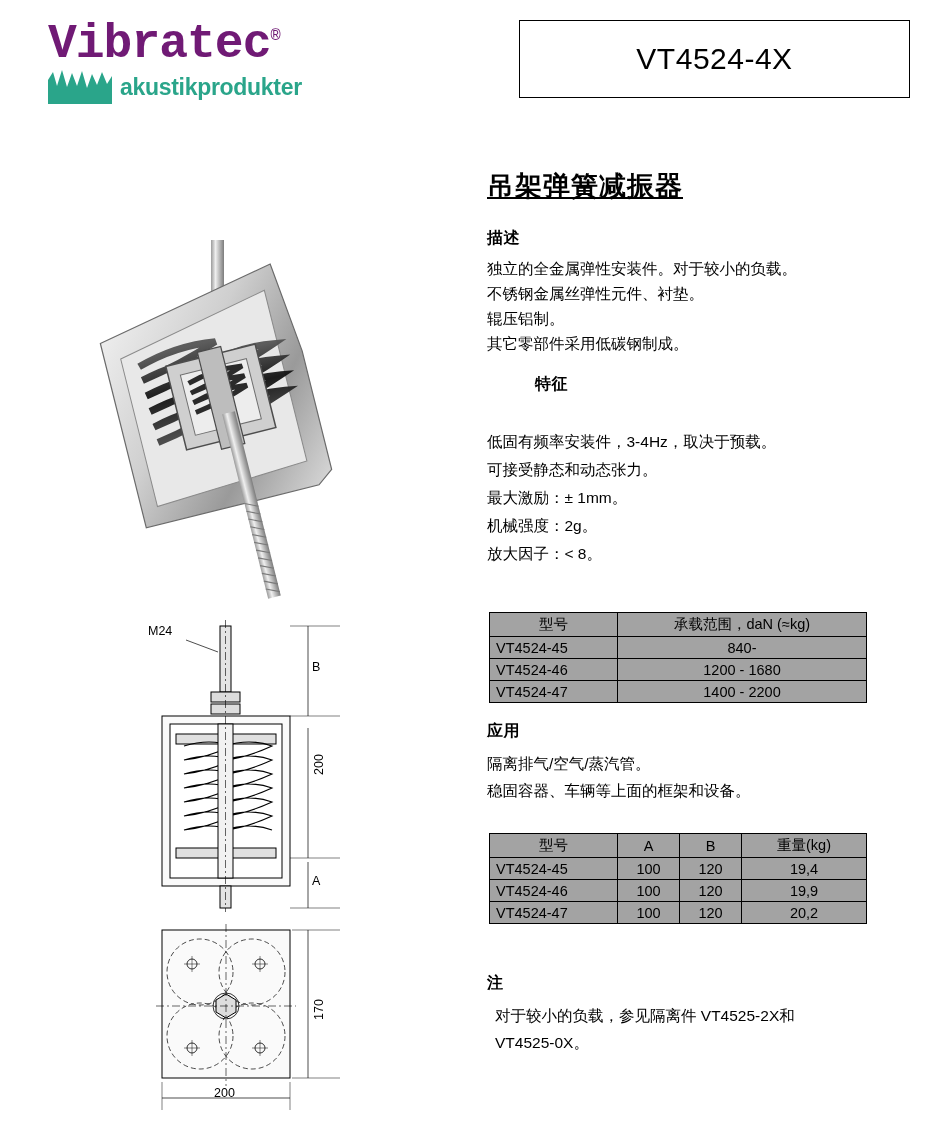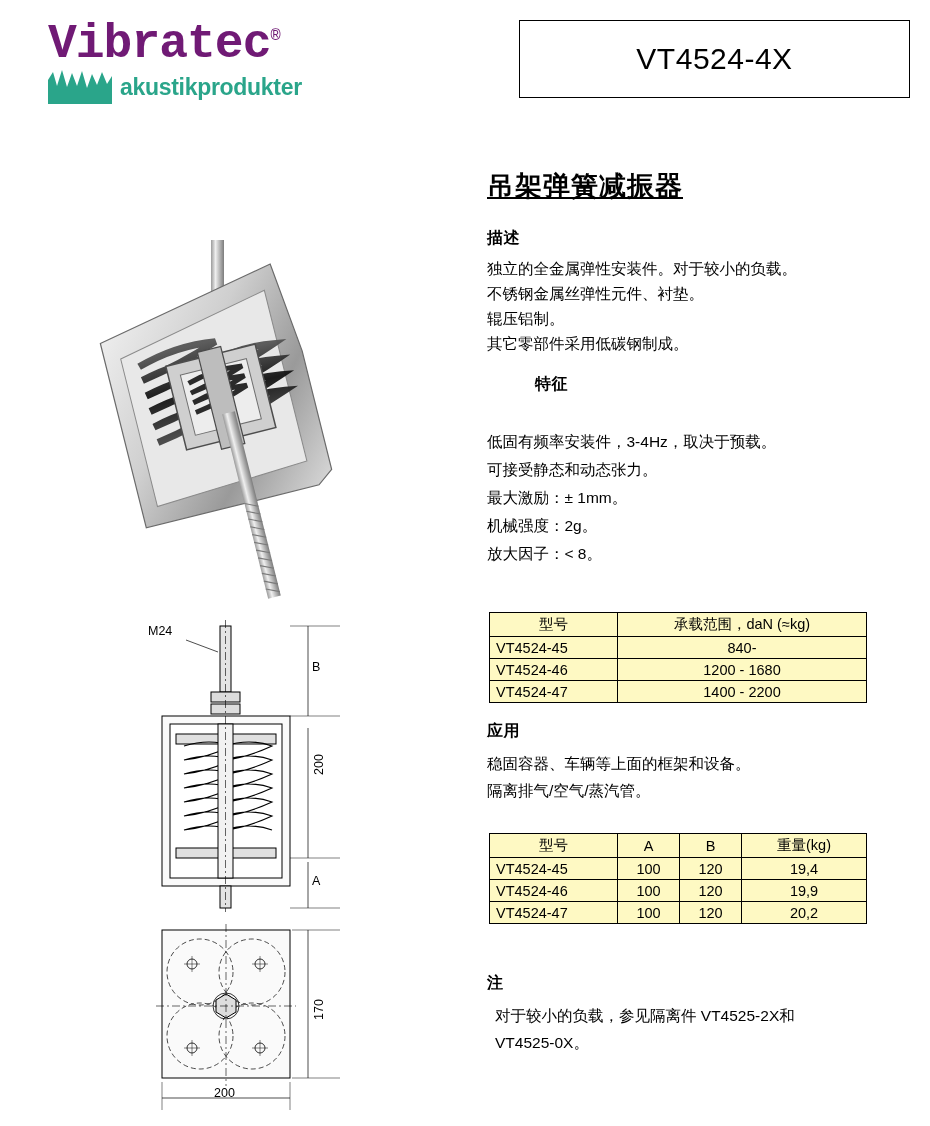--- a/index.html
+++ b/index.html
@@ -95,21 +95,21 @@
   #app-body { top: 750px; width: 400px; line-height: 27px; }
 
   #note-head { top: 973px; }
   #note-body { top: 1002px; width: 400px; line-height: 27px; margin-left: 8px; }
 
   
   table.spec {
     position: absolute;
     border-collapse: collapse;
     font-size: 14.5px;
-    background: #fef9c3;
+    background: #a3a3a3;
   }
   table.spec td, table.spec th {
     border: 1px solid #000;
     padding: 2px 6px;
     font-weight: normal;
     height: 22px;
   }
   table.spec th { text-align: center; }
   table.spec td.c { text-align: center; }
   table.spec td.l { text-align: left; }
@@ -355,22 +355,22 @@
   </tr>
   <tr>
     <td class="model l">VT4524-47</td>
     <td class="c">1400 - 2200</td>
   </tr>
 </tbody>
   </table>
 
 <div class="rcol sec-head" id="app-head">应用</div>
 <div class="rcol sec-body" id="app-body">
+  <div>隔离排气/空气/蒸汽管。</div>
   <div>稳固容器、车辆等上面的框架和设备。</div>
-  <div>隔离排气/空气/蒸汽管。</div>
 </div>
 
 <table class="spec" id="dim-table">
   <tbody>
       <tr>
     <th class="model">型号</th>
     <th class="ab">A</th>
     <th class="ab">B</th>
     <th>重量(kg)</th>
   </tr>

